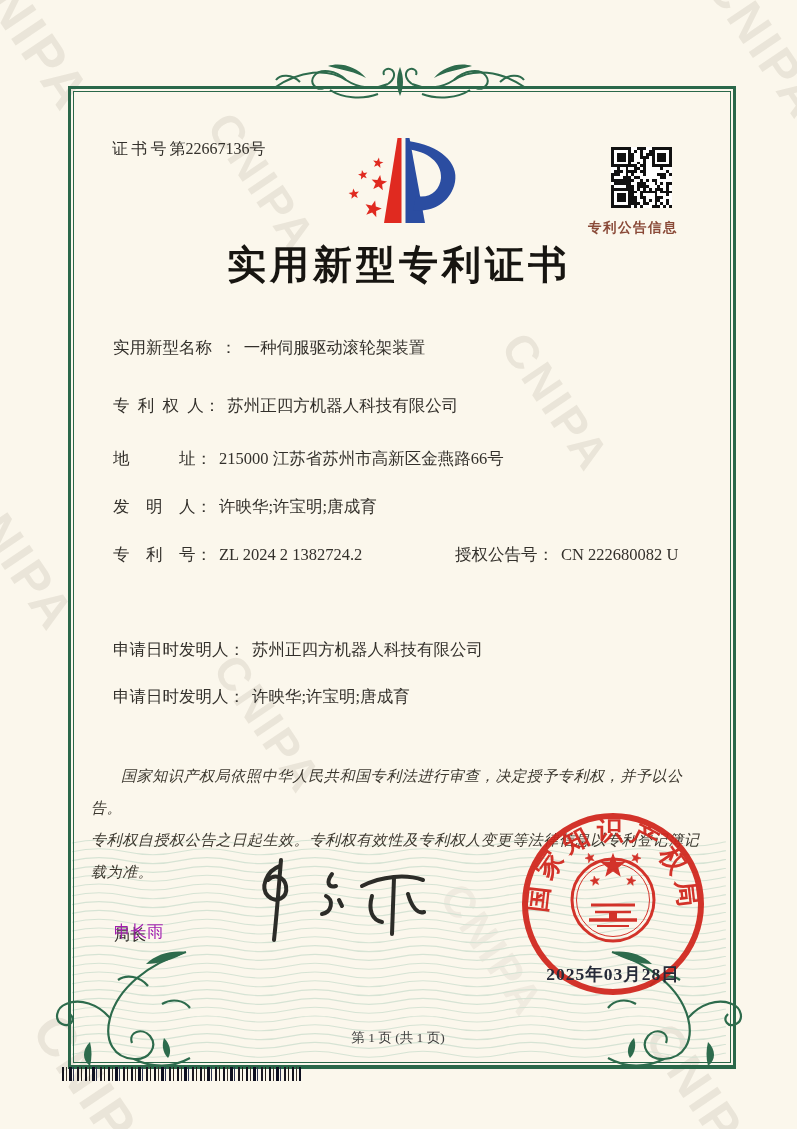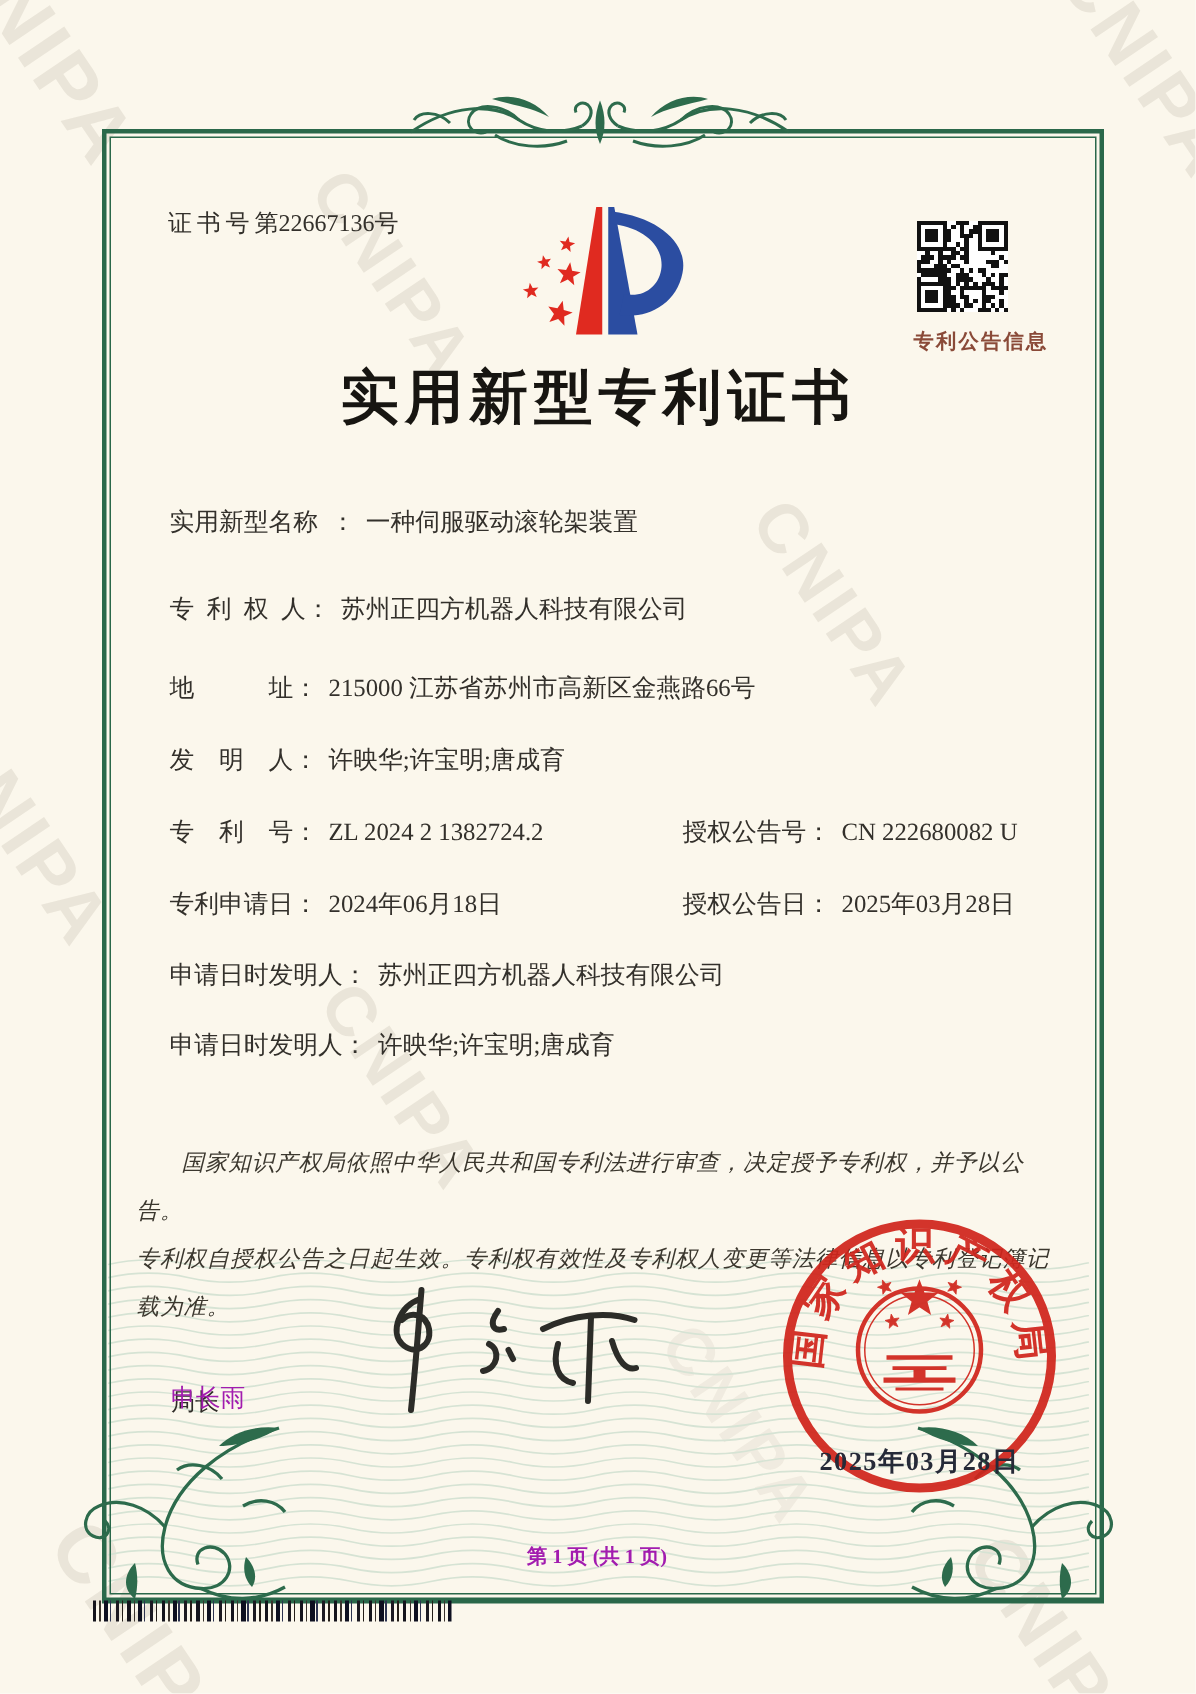--- a/index.html
+++ b/index.html
@@ -14,22 +14,22 @@
   
   .frame{position:absolute;left:68px;top:86px;width:662px;height:976px;
          border:3px solid #2a684a;border-bottom-width:4px;}
   .frame-inner{position:absolute;inset:2px;border:1px solid #2a684a;}
   .orn{position:absolute;}
 
   
   .cert-no{position:absolute;left:112px;top:139px;font-size:16px;color:#33302b;}
   .logo{position:absolute;left:340px;top:130px;width:130px;height:110px;}
   .qr{position:absolute;left:611px;top:147px;width:61px;height:61px;}
-  .qr-caption{position:absolute;left:588px;top:219px;width:100px;text-align:center;
-              font-size:13.5px;letter-spacing:1.5px;color:#8a4a38;font-weight:bold;margin-left:16px;}
+  .qr-caption{position:absolute;left:588px;top:219px;width:100px;
+              font-size:13.5px;letter-spacing:1.5px;color:#8a4a38;font-weight:bold;}
   .title{position:absolute;left:68px;top:238px;width:662px;text-align:center;
          font-size:39px;font-weight:bold;letter-spacing:4px;color:#171511;}
 
   
   .row{position:absolute;left:113px;font-size:16.5px;color:#33302b;white-space:nowrap;}
   .row .val{margin-left:7px;}
   .cell2{position:absolute;left:342px;}
   .cell2 .val{margin-left:7px;}
 
   
@@ -40,21 +40,21 @@
   
   .signer-title{position:absolute;left:114px;top:888px;font-size:16px;color:#2f2c28;margin-top:37px;}
   .signer-name{position:absolute;left:114px;top:921px;font-size:16.5px;color:#a21caf;}
   .signature{position:absolute;left:236px;top:852px;width:190px;height:94px;}
 
   
   .seal{position:absolute;left:517px;top:808px;width:192px;height:192px;}
 
   
   .page-num{position:absolute;left:288px;top:1029px;width:220px;text-align:center;
-            font-size:13.5px;color:#a21caf;font-weight:bold;}
+            font-size:13.5px;color:#404040;}
 
   
   .barcode{position:absolute;left:62px;top:1067px;width:239px;height:14px;
     background:
       repeating-linear-gradient(90deg,
         #14141c 0 2px, rgba(0,0,0,0) 2px 4px,
         #3a332c 4px 5px, rgba(0,0,0,0) 5px 7px,
         #0e1020 7px 10px, rgba(0,0,0,0) 10px 11px,
         #2e3450 11px 12px, rgba(0,0,0,0) 12px 15px,
         #1c1a22 15px 17px, rgba(0,0,0,0) 17px 19px,
@@ -327,26 +327,20 @@
   </div>
   <div class="row" style="top:496px;">
     <span class="lab">发　明　人：</span><span class="val">许映华;许宝明;唐成育</span>
   </div>
   <div class="row" style="top:544px;">
     <span class="lab">专　利　号：</span><span class="val">ZL 2024 2 1382724.2</span>
     <span class="cell2">
       <span class="lab">授权公告号：</span><span class="val">CN 222680082 U</span>
     </span>
   </div>
-  <div class="row" style="top:592px;">
-    <span class="lab">专利申请日：</span><span class="val">2024年06月18日</span>
-    <span class="cell2">
-      <span class="lab">授权公告日：</span><span class="val">2025年03月28日</span>
-    </span>
-  </div>
   <div class="row" style="top:639px;">
     <span class="lab">申请日时发明人：</span><span class="val">苏州正四方机器人科技有限公司</span>
   </div>
   <div class="row" style="top:686px;">
     <span class="lab">申请日时发明人：</span><span class="val">许映华;许宝明;唐成育</span>
   </div>
 
   <div class="statement">
     <div class="st-line st-indent">国家知识产权局依照中华人民共和国专利法进行审查，决定授予专利权，并予以公告。</div>
     <div class="st-line">专利权自授权公告之日起生效。专利权有效性及专利权人变更等法律信息以专利登记簿记载为准。</div>

